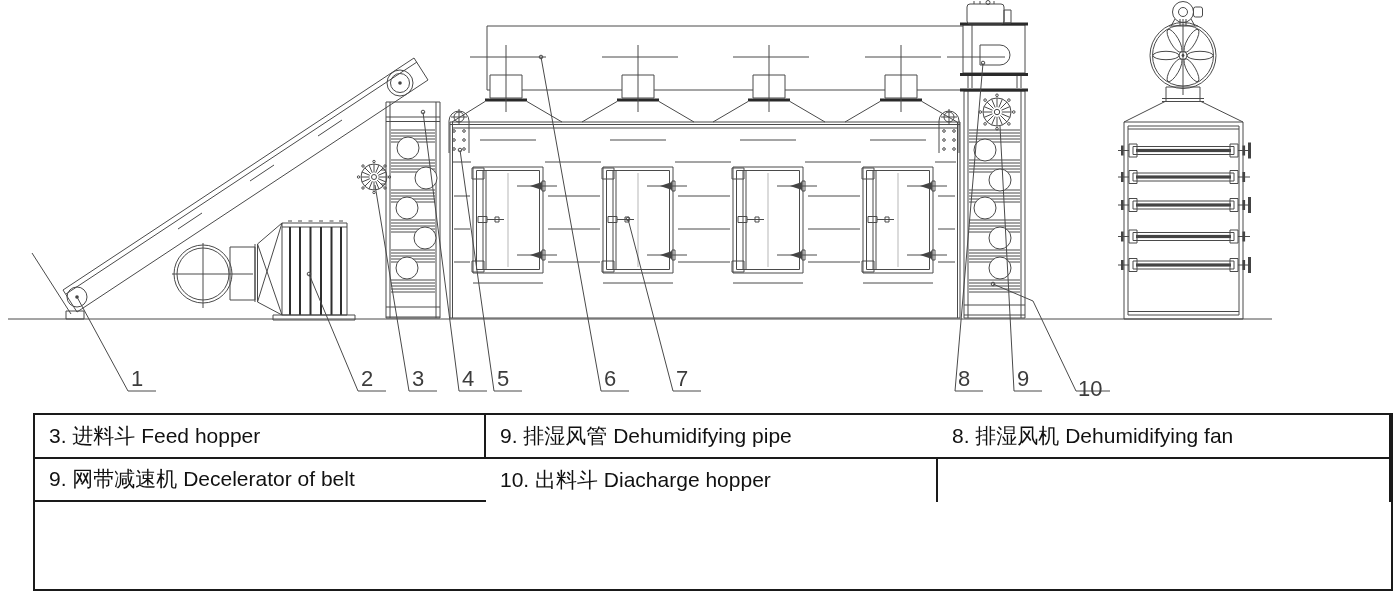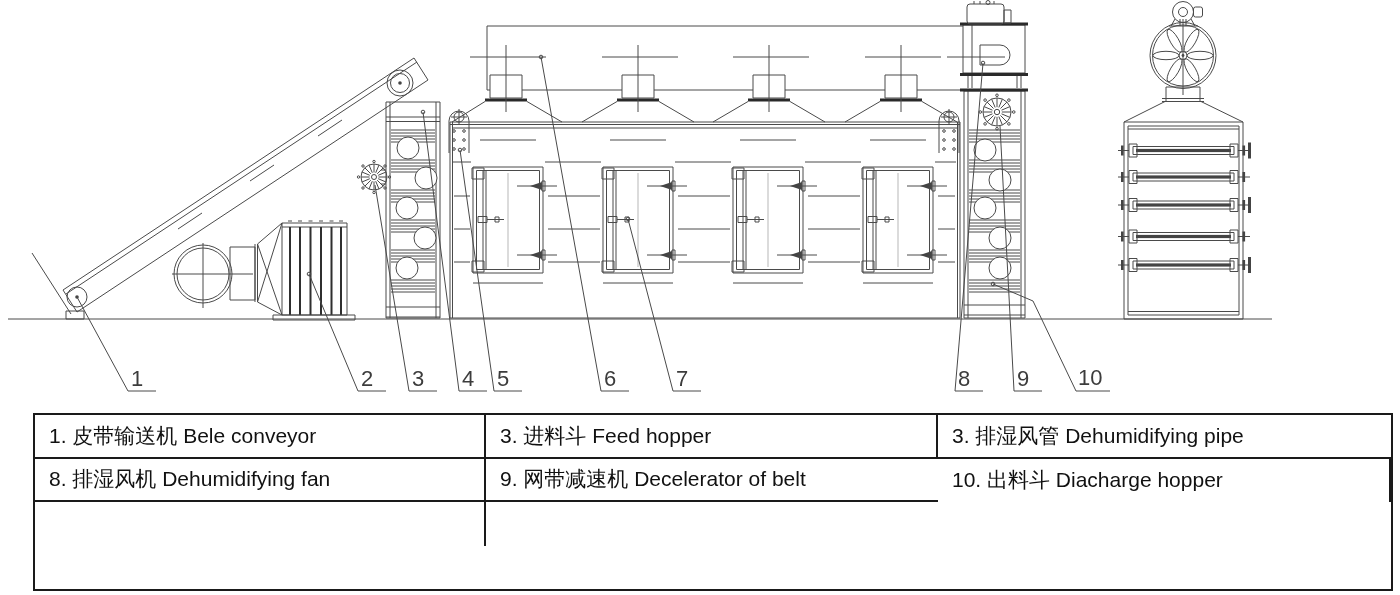--- a/index.html
+++ b/index.html
@@ -287,26 +287,25 @@
 
 <span class="callout" style="left:131px;top:368px">1</span>
 <span class="callout" style="left:361px;top:368px">2</span>
 <span class="callout" style="left:412px;top:368px">3</span>
 <span class="callout" style="left:462px;top:368px">4</span>
 <span class="callout" style="left:497px;top:368px">5</span>
 <span class="callout" style="left:604px;top:368px">6</span>
 <span class="callout" style="left:676px;top:368px">7</span>
 <span class="callout" style="left:958px;top:368px">8</span>
 <span class="callout" style="left:1017px;top:368px">9</span>
-<span class="callout" style="left:1078px;top:367px">10</span>
+<span class="callout" style="left:1078px;top:378px">10</span>
 
 <div class="legend">
-  <div class="cell">1. 皮带输送机 Bele conveyor</div>
   <div class="cell">3. 进料斗 Feed hopper</div>
-  <div class="cell lastcol">3. 排湿风管 Dehumidifying pipe</div>
+  <div class="cell lastcol">9. 排湿风管 Dehumidifying pipe</div>
   <div class="cell">8. 排湿风机 Dehumidifying fan</div>
   <div class="cell lastcol">9. 网带减速机 Decelerator of belt</div>
   <div class="cell lastrow">10. 出料斗 Diacharge hopper</div>
   <div class="cell lastrow"></div>
   <div class="cell lastcol lastrow"></div>
 </div>
 
 </div>
 
 </body></html>

